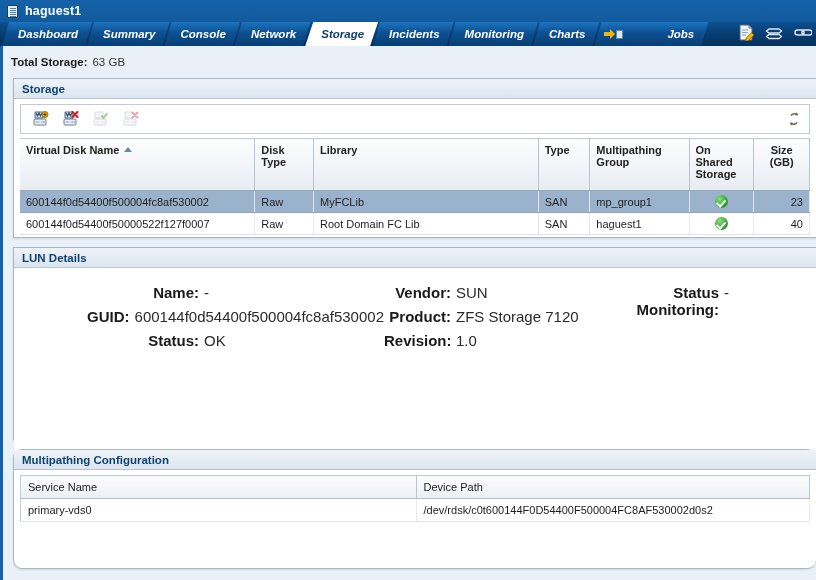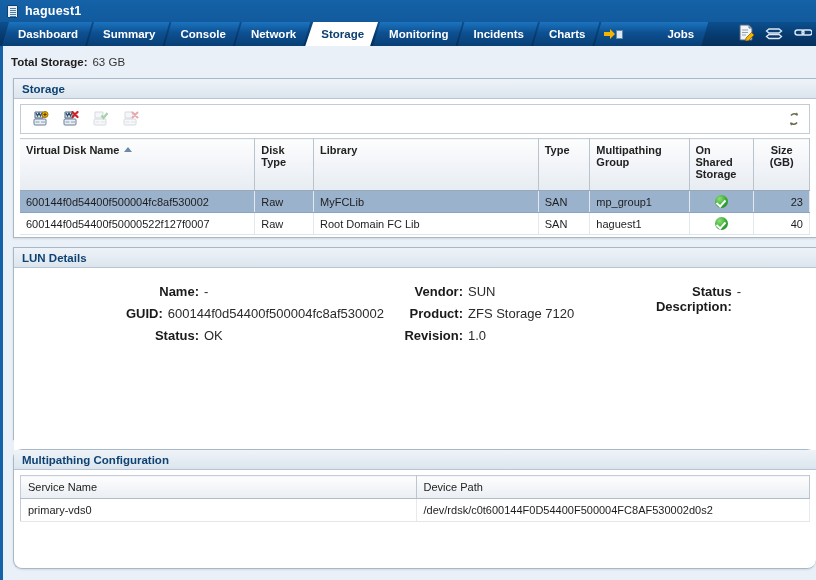--- a/index.html
+++ b/index.html
@@ -62,20 +62,21 @@
     justify-content: center;
     padding: 0 14px 0 16px;
     color: #ffffff;
     font-weight: bold;
     font-size: 11.5px;
     white-space: nowrap;
     position: relative;
     background: linear-gradient(to bottom, #1b74c0 0%, #0d5091 45%, #083f75 100%);
     clip-path: polygon(7px 0, 100% 0, calc(100% - 7px) 100%, 0 100%);
     margin-right: -5px;
+    font-style: italic;
   }
   .tab.active {
     background: #ffffff;
     color: #0d3f70;
     z-index: 6;
     clip-path: polygon(8px 0, 100% 0, calc(100% - 8px) 100%, 0 100%);
   }
   .tab.jobs { padding-left: 10px; gap: 40px; }
   .jobs-icon {
     display: inline-block;
@@ -241,22 +242,21 @@
     border: solid #ffffff;
     border-width: 0 2px 2px 0;
     transform: rotate(42deg);
   }
 
   
   .lun-body {
     height: 190px;
     display: flex;
     padding: 16px 0 0 0;
-    font-size: 13px;
-    gap: 12px;
+    font-size: 15px;
   }
   .lun-col { display: flex; flex-direction: column; gap: 7px; }
   .lun-col.c1 { width: 370px; }
   .lun-col.c2 { width: 220px; }
   .lun-col.c3 { width: 210px; }
   .lrow { display: flex; align-items: baseline; }
   .lrow .lbl {
     font-weight: bold;
     text-align: right;
     color: #1a1a1a;
@@ -302,22 +302,22 @@
   <span class="title-icon"></span>
   <span class="title-text">haguest1</span>
 </div>
 
 <div class="tabstrip">
   <div class="tab">Dashboard</div>
   <div class="tab">Summary</div>
   <div class="tab">Console</div>
   <div class="tab">Network</div>
   <div class="tab active">Storage</div>
+  <div class="tab">Incidents</div>
   <div class="tab">Monitoring</div>
-  <div class="tab">Incidents</div>
   <div class="tab">Charts</div>
   <div class="tab jobs">
     <span class="jobs-icon">
       <span class="jobs-list"></span>
     </span>
     <span>Jobs</span>
   </div>
 
   <div class="top-icons">
     <span class="ti">
@@ -480,21 +480,21 @@
           <span class="lbl">Product:</span>
           <span class="val">ZFS Storage 7120</span>
         </div>
         <div class="lrow">
           <span class="lbl">Revision:</span>
           <span class="val">1.0</span>
         </div>
       </div>
       <div class="lun-col c3">
         <div class="lrow">
-          <span class="lbl">Status Description:</span>
+          <span class="lbl">Status Monitoring:</span>
           <span class="val">-</span>
         </div>
       </div>
     </div>
   </div>
 
   <div class="panel" style="margin-top:9px;height:120px;border-radius:9px;">
     <div class="panel-head">Multipathing Configuration</div>
     <div class="panel-body mp-wrap">
       <table class="mpgrid">

